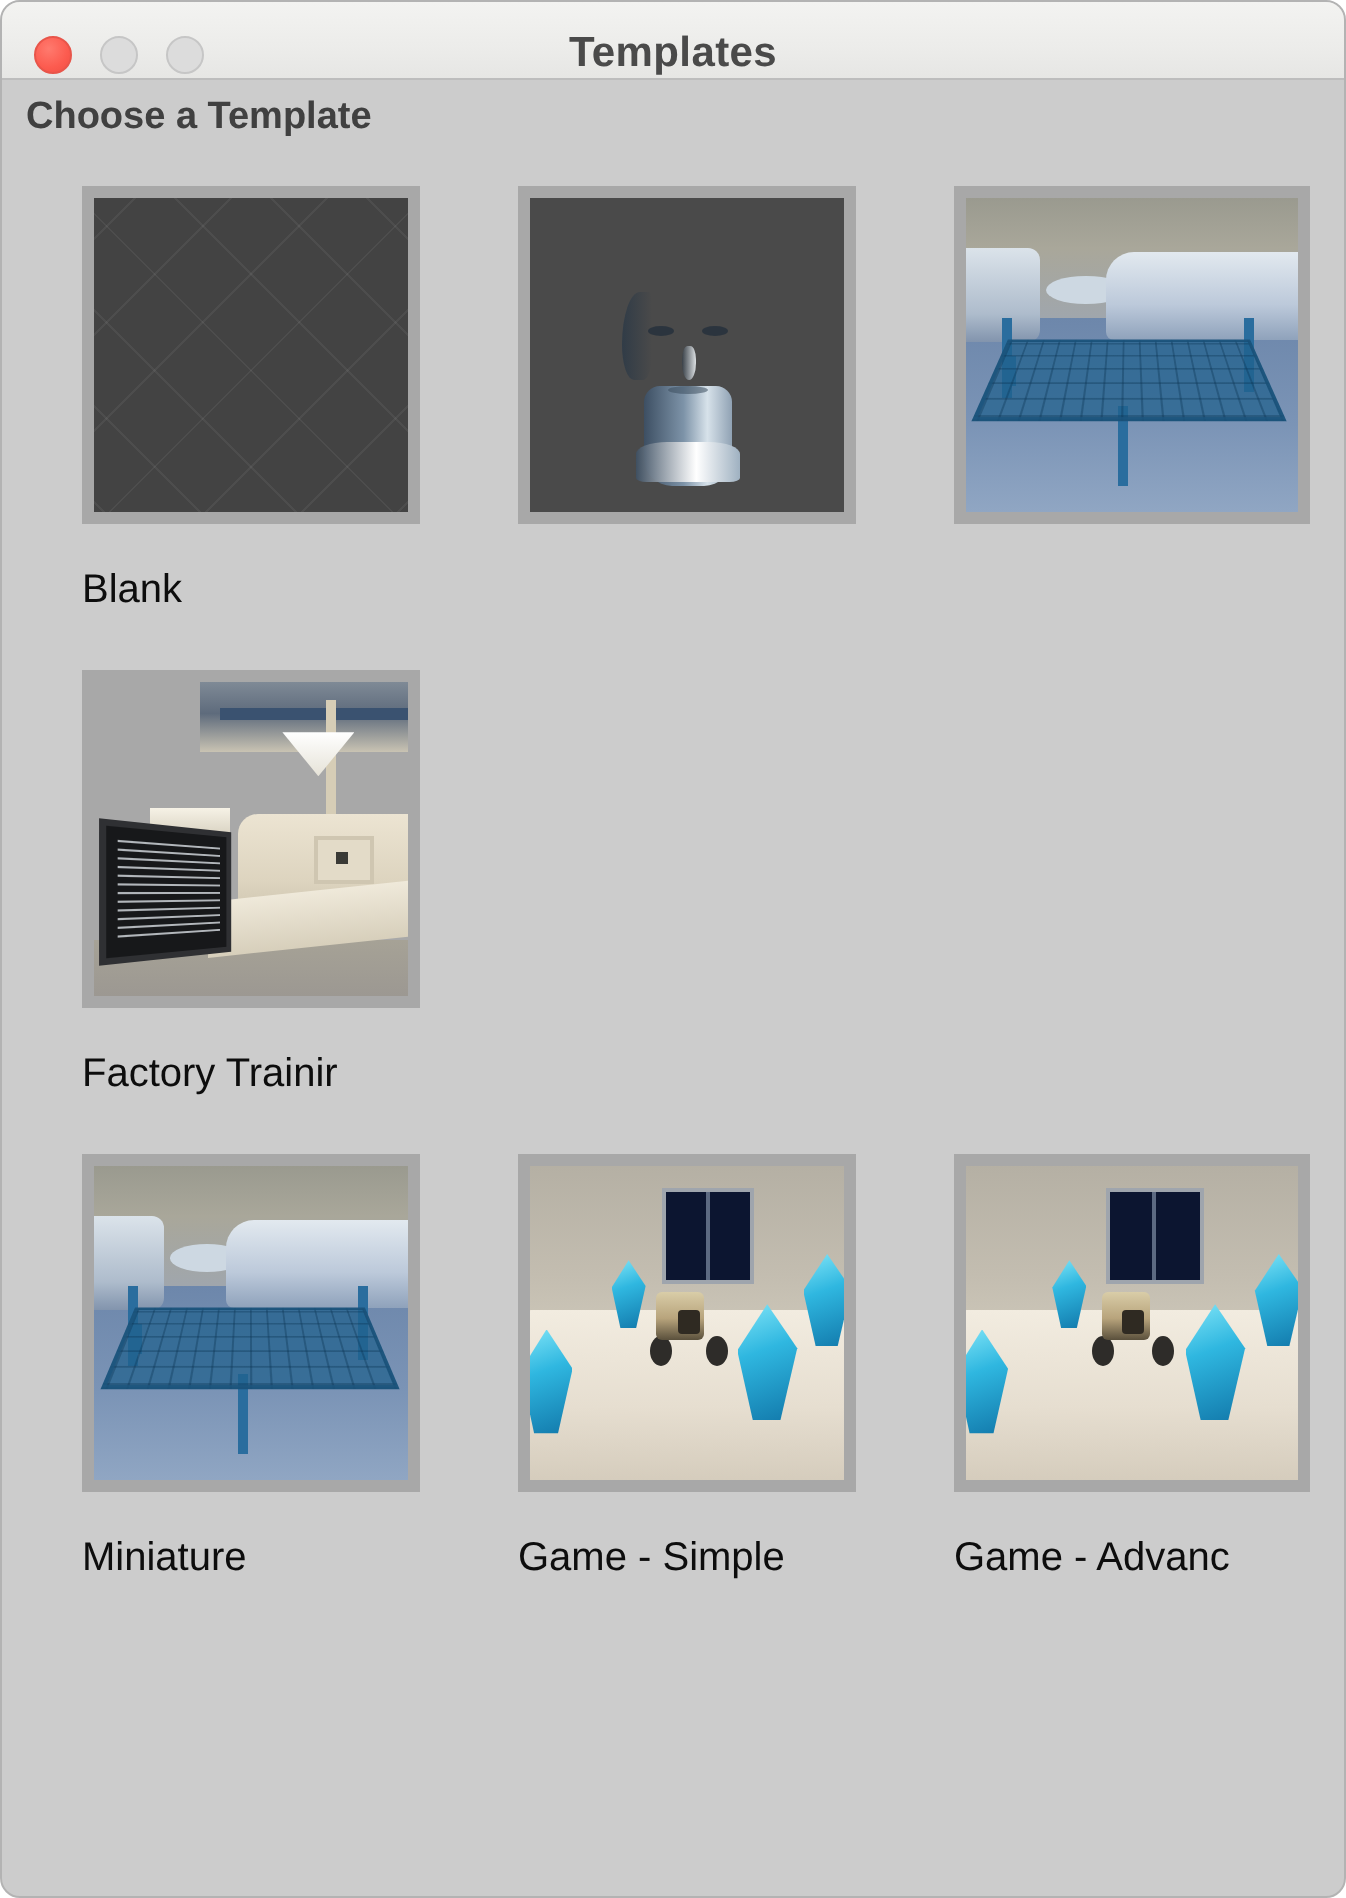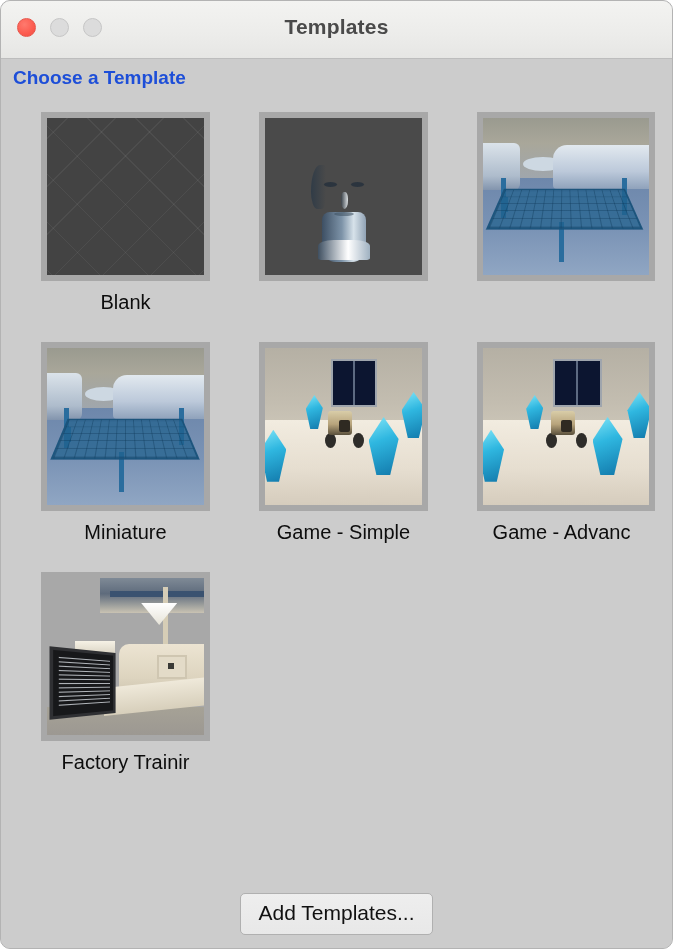--- a/index.html
+++ b/index.html
@@ -23,21 +23,21 @@
     box-sizing: border-box;
     border-radius: 10px 10px 10px 10px;
     overflow: hidden;
     background: #cccccc;
     border: 1px solid #b3b3b3;
   }
 
   
   .titlebar {
     position: relative;
-    height: 58px;
+    height: 39px;
     background: linear-gradient(to bottom, #f3f3f1 0%, #ececea 60%, #e6e6e4 100%);
     border-bottom: 1px solid #bdbdbd;
     box-sizing: border-box;
   }
   .traffic {
     position: absolute;
     left: 16px;
     top: 17px;
     display: flex;
     gap: 14px;
@@ -73,21 +73,21 @@
     position: relative;
     height: 894px;
     background: #cccccc;
   }
   .section-header {
     position: absolute;
     left: 12px;
     top: 8px;
     font-size: 19px;
     font-weight: bold;
-    color: #1d4ed8;
+    color: #404040;
   }
 
   
   .grid {
     position: absolute;
     left: 40px;
     top: 53px;
     width: 633px;
   }
   .row {
@@ -106,22 +106,21 @@
     background: #a8a8a8;
     padding: 6px;
   }
   .thumb {
     width: 100%;
     height: 100%;
     position: relative;
     overflow: hidden;
   }
   .cell-label {
-    margin-top: 10px;
-    text-align: center;
+    margin-top: 22px;
     font-size: 20px;
     color: #0d0d0d;
     white-space: nowrap;
   }
 
   
   
   .art-blank {
     background: #434343;
   }
@@ -433,80 +432,20 @@
               <div class="room-chair"></div>
               <div class="room-sidetable"></div>
               <div class="room-sofa"></div>
               <div class="leg l1"></div>
               <div class="leg l2"></div>
               <div class="leg l3"></div>
               <div class="leg l4"></div>
               <div class="table-top"></div>
             </div>
           </div>
-        </div>
-
-      </div>
-
-      <div class="row">
-
-        <div class="cell">
-          <div class="thumb-frame">
-            <div class="thumb art-room">
-              <div class="room-wall"></div>
-              <div class="room-floor"></div>
-              <div class="room-chair"></div>
-              <div class="room-sidetable"></div>
-              <div class="room-sofa"></div>
-              <div class="leg l1"></div>
-              <div class="leg l2"></div>
-              <div class="leg l3"></div>
-              <div class="leg l4"></div>
-              <div class="table-top"></div>
-            </div>
-          </div>
-          <div class="cell-label">Miniature</div>
-        </div>
-
-        <div class="cell">
-          <div class="thumb-frame">
-            <div class="thumb art-game">
-              <div class="game-wall"></div>
-              <div class="game-window"></div>
-              <div class="game-table"></div>
-              <div class="crystal c2"></div>
-              <div class="crystal c4"></div>
-              <div class="wheel w1"></div>
-              <div class="wheel w2"></div>
-              <div class="robot-body"></div>
-              <div class="robot-face"></div>
-              <div class="crystal c1"></div>
-              <div class="crystal c3"></div>
-            </div>
-          </div>
-          <div class="cell-label">Game - Simple</div>
-        </div>
-
-        <div class="cell clipped">
-          <div class="thumb-frame">
-            <div class="thumb art-game">
-              <div class="game-wall"></div>
-              <div class="game-window"></div>
-              <div class="game-table"></div>
-              <div class="crystal c2"></div>
-              <div class="crystal c4"></div>
-              <div class="wheel w1"></div>
-              <div class="wheel w2"></div>
-              <div class="robot-body"></div>
-              <div class="robot-face"></div>
-              <div class="crystal c1"></div>
-              <div class="crystal c3"></div>
-            </div>
-          </div>
-          <div class="cell-label">Game - Advanc</div>
         </div>
 
       </div>
 
       <div class="row">
 
         <div class="cell">
           <div class="thumb-frame">
             <div class="thumb art-factory">
               <div class="fac-ceiling"></div>
@@ -521,20 +460,77 @@
               <div class="fac-panel">
                 <div class="fac-panel-text"></div>
               </div>
             </div>
           </div>
           <div class="cell-label">Factory Trainir</div>
         </div>
 
       </div>
 
+      <div class="row">
+
+        <div class="cell">
+          <div class="thumb-frame">
+            <div class="thumb art-room">
+              <div class="room-wall"></div>
+              <div class="room-floor"></div>
+              <div class="room-chair"></div>
+              <div class="room-sidetable"></div>
+              <div class="room-sofa"></div>
+              <div class="leg l1"></div>
+              <div class="leg l2"></div>
+              <div class="leg l3"></div>
+              <div class="leg l4"></div>
+              <div class="table-top"></div>
+            </div>
+          </div>
+          <div class="cell-label">Miniature</div>
+        </div>
+
+        <div class="cell">
+          <div class="thumb-frame">
+            <div class="thumb art-game">
+              <div class="game-wall"></div>
+              <div class="game-window"></div>
+              <div class="game-table"></div>
+              <div class="crystal c2"></div>
+              <div class="crystal c4"></div>
+              <div class="wheel w1"></div>
+              <div class="wheel w2"></div>
+              <div class="robot-body"></div>
+              <div class="robot-face"></div>
+              <div class="crystal c1"></div>
+              <div class="crystal c3"></div>
+            </div>
+          </div>
+          <div class="cell-label">Game - Simple</div>
+        </div>
+
+        <div class="cell clipped">
+          <div class="thumb-frame">
+            <div class="thumb art-game">
+              <div class="game-wall"></div>
+              <div class="game-window"></div>
+              <div class="game-table"></div>
+              <div class="crystal c2"></div>
+              <div class="crystal c4"></div>
+              <div class="wheel w1"></div>
+              <div class="wheel w2"></div>
+              <div class="robot-body"></div>
+              <div class="robot-face"></div>
+              <div class="crystal c1"></div>
+              <div class="crystal c3"></div>
+            </div>
+          </div>
+          <div class="cell-label">Game - Advanc</div>
+        </div>
+
+      </div>
+
     </div>
 
-    <div class="footer">
-      <button class="add-btn">Add Templates...</button>
-    </div>
 
   </div>
 </div>
 
 </body></html>

